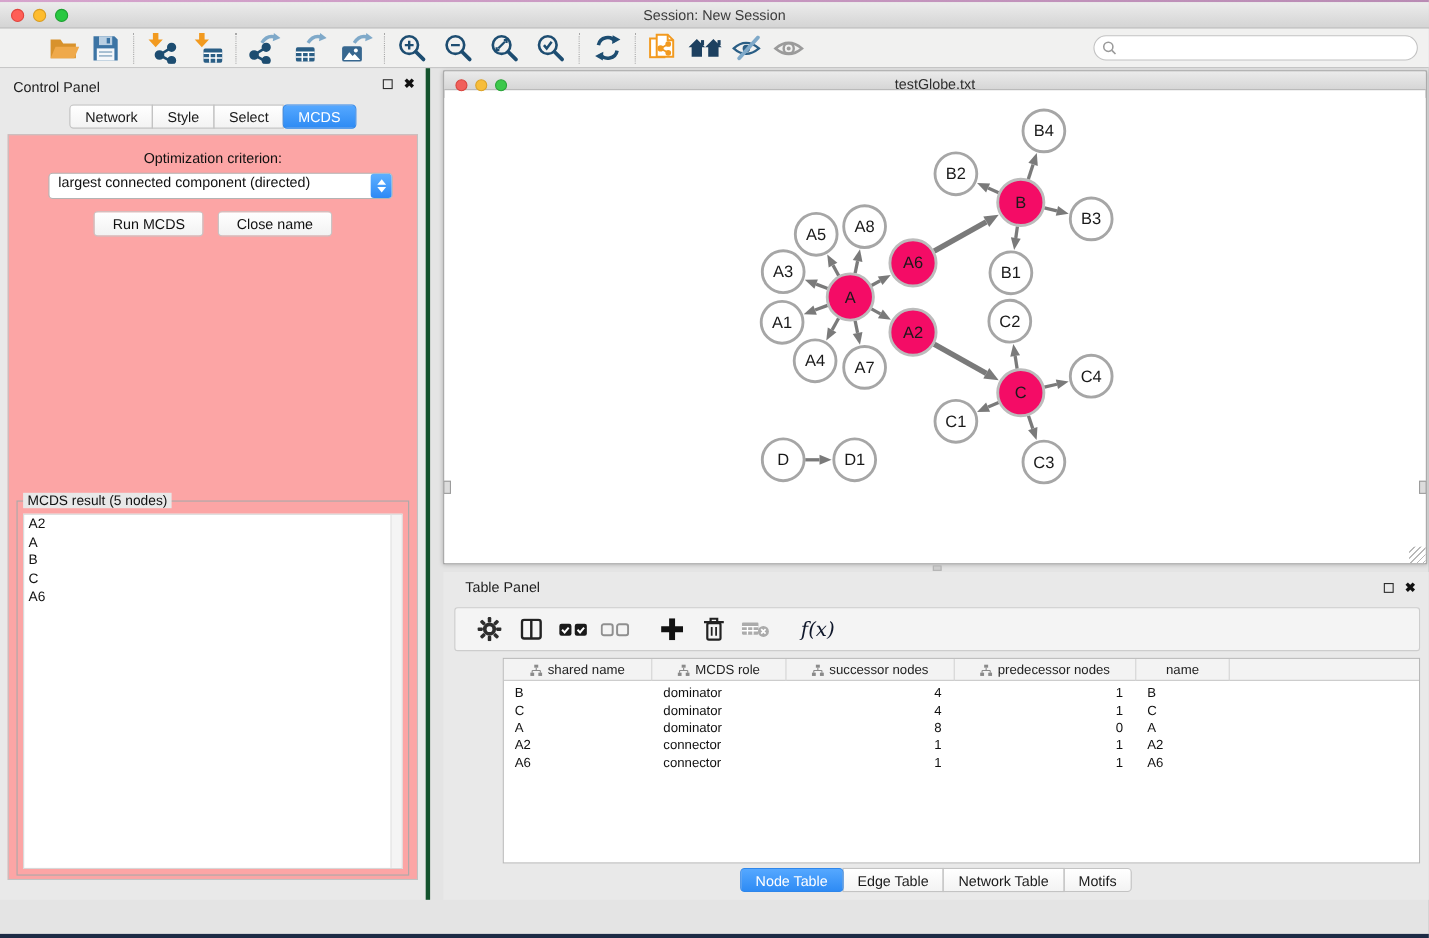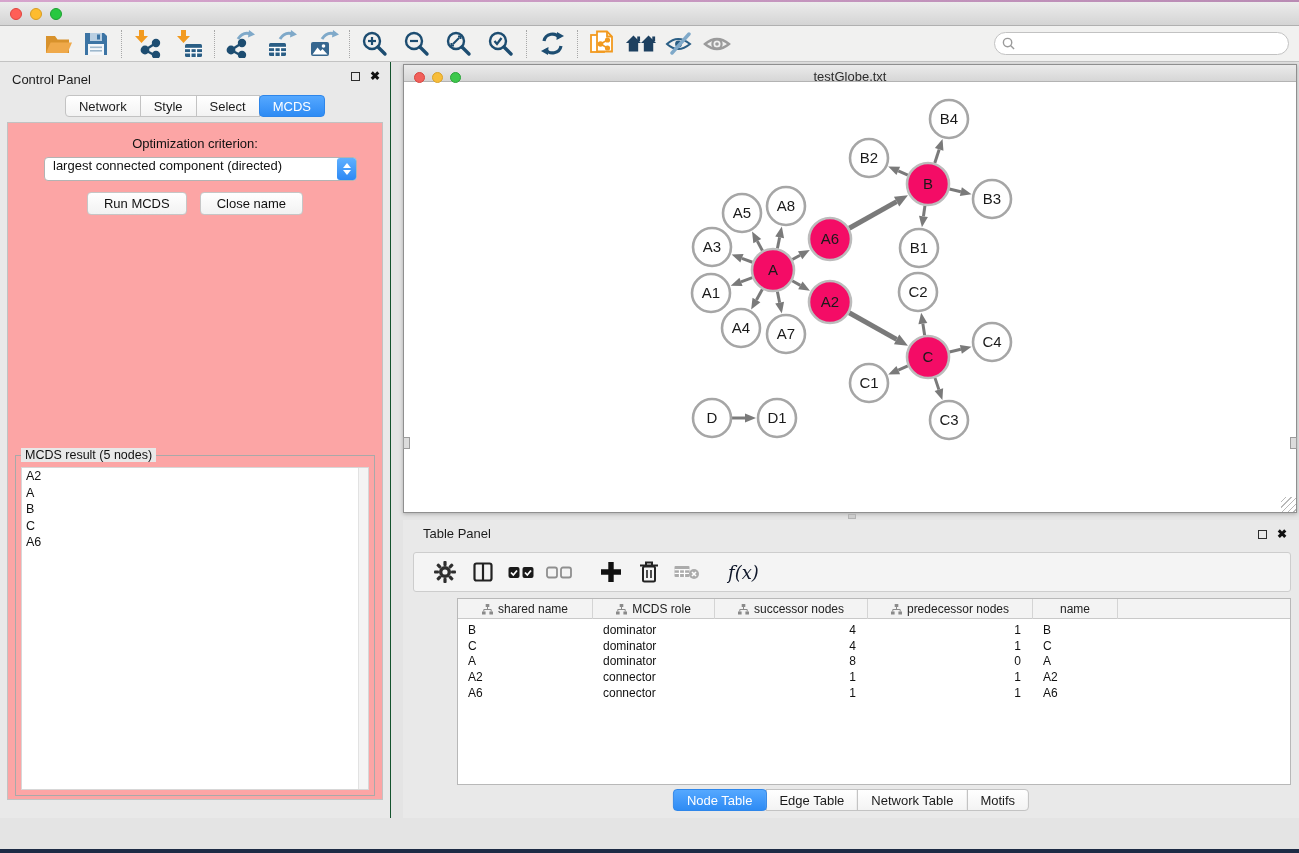--- a/index.html
+++ b/index.html
@@ -24,21 +24,21 @@
   .toolbar { position:absolute; top:26px; left:0; right:0; height:36px; background:#f1f1f0;
     border-bottom:1px solid #c3c3c3; display:flex; align-items:center; padding-left:42px; }
   .tico { width:32px; height:30px; display:flex; align-items:center; justify-content:center; flex:0 0 auto; }
   .tsep { width:0; height:28px; border-left:1px dotted #a8a8a8; margin:0 9px; flex:0 0 auto; }
   .gap6{ margin-right:6px; } .gap10{ margin-right:10px; }
   .search-wrap { position:absolute; right:10px; top:6px; width:295px; height:23px; background:#fff;
     border:1px solid #c2c2c2; border-radius:12px; display:flex; align-items:center; padding-left:7px; }
   .search-wrap input { border:none; outline:none; flex:1; height:19px; font-size:12px; background:transparent; margin-left:4px; }
 
   
-  .control-panel { position:absolute; left:0; top:62px; width:391px; height:756px; background:#e9e9e9; border-right:1px solid #14532d;padding-left:32px; }
+  .control-panel { position:absolute; left:0; top:62px; width:391px; height:756px; background:#e9e9e9; border-right:4px solid #14532d;padding-left:32px; }
   .cp-header-title { position:absolute; left:12px; top:10px; font-size:13px; color:#1c1c1c; }
   .panel-ctl { position:absolute; top:9px; display:flex; align-items:center; gap:10px; }
   .float-box { width:9px; height:9px; border:1.5px solid #2d2d2d; display:inline-block; }
   .close-x { font-size:12px; font-weight:bold; color:#111; line-height:10px; }
   .cp-tabs { position:absolute; top:33px; left:0; right:0; display:flex; justify-content:center; }
   .seg-tabs { display:inline-flex; }
   .seg-tab { background:linear-gradient(#ffffff,#f3f3f3); border:1px solid #c3c3c3; margin-left:-1px;
     padding:0 13px; height:22px; line-height:21px; font-size:13px; color:#1a1a1a; cursor:default; }
   .seg-tab:first-child { border-radius:4px 0 0 4px; margin-left:0; }
   .seg-tab:last-child { border-radius:0 4px 4px 0; }
@@ -107,20 +107,21 @@
 
 <div class="screen">
   <div class="wp-top"></div>
 
   <div class="titlebar">
     <div class="lights">
       <span class="light red"></span>
       <span class="light yellow"></span>
       <span class="light green"></span>
     </div>
+    <div class="win-title">Session: New Session</div>
   </div>
 
   <div class="toolbar">
     <span class="tico gap6">
       <svg width="30" height="24" viewBox="0 0 30 24">
           <path d="M3 21 L3 4 L12 4 L14.5 7.5 L26 7.5 L26 21 Z" fill="#d8922c"></path>
           <path d="M3 21 L7.5 10.5 L29 10.5 L24.5 21 Z" fill="#efa94a"></path>
         </svg>
     </span>
     <span class="tico">

